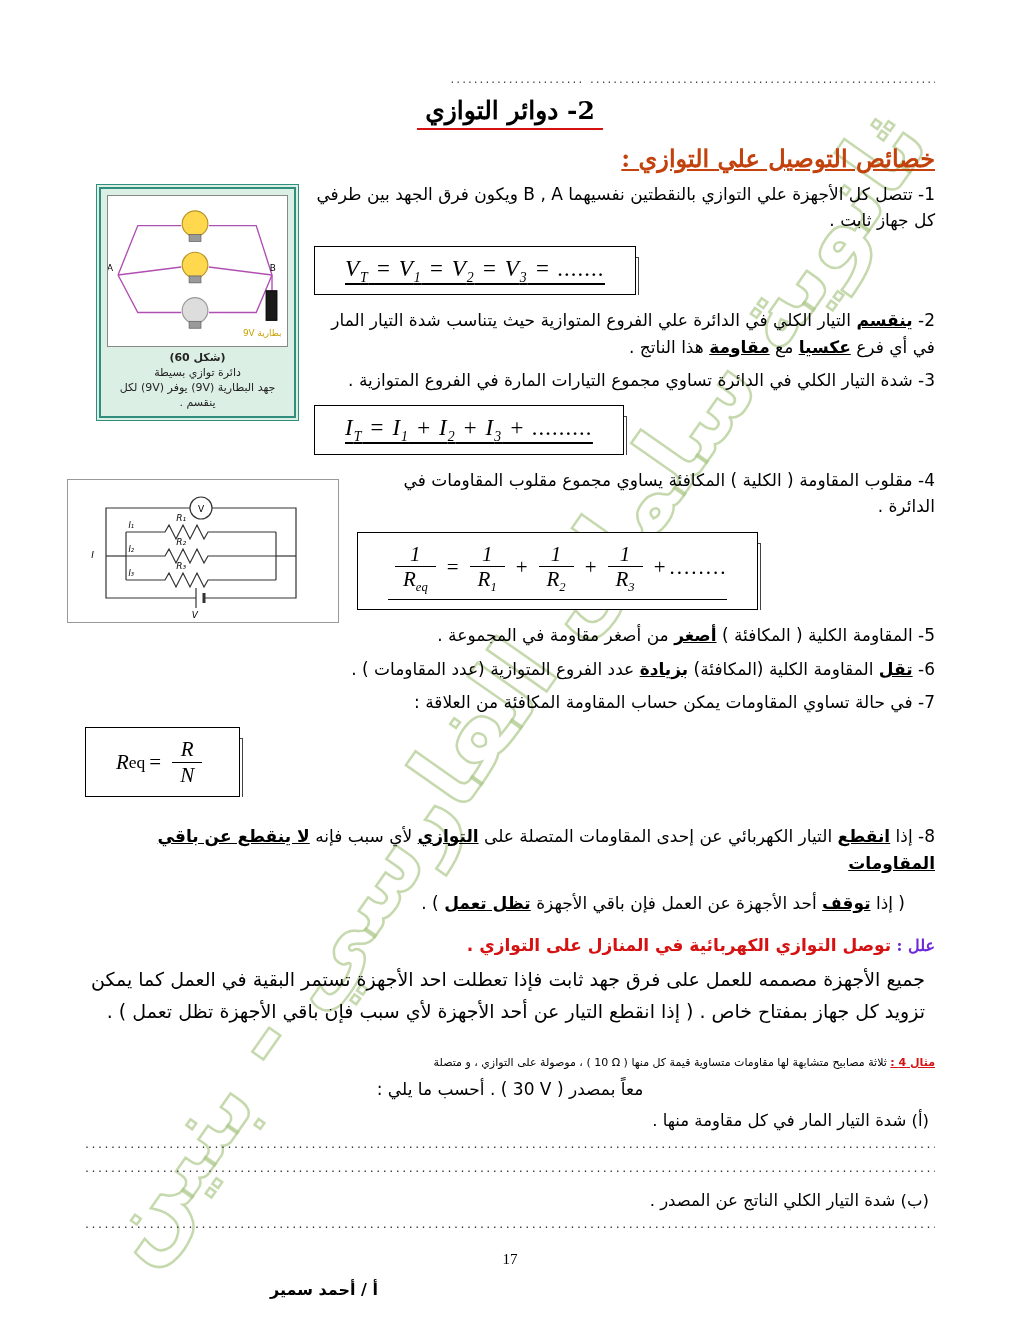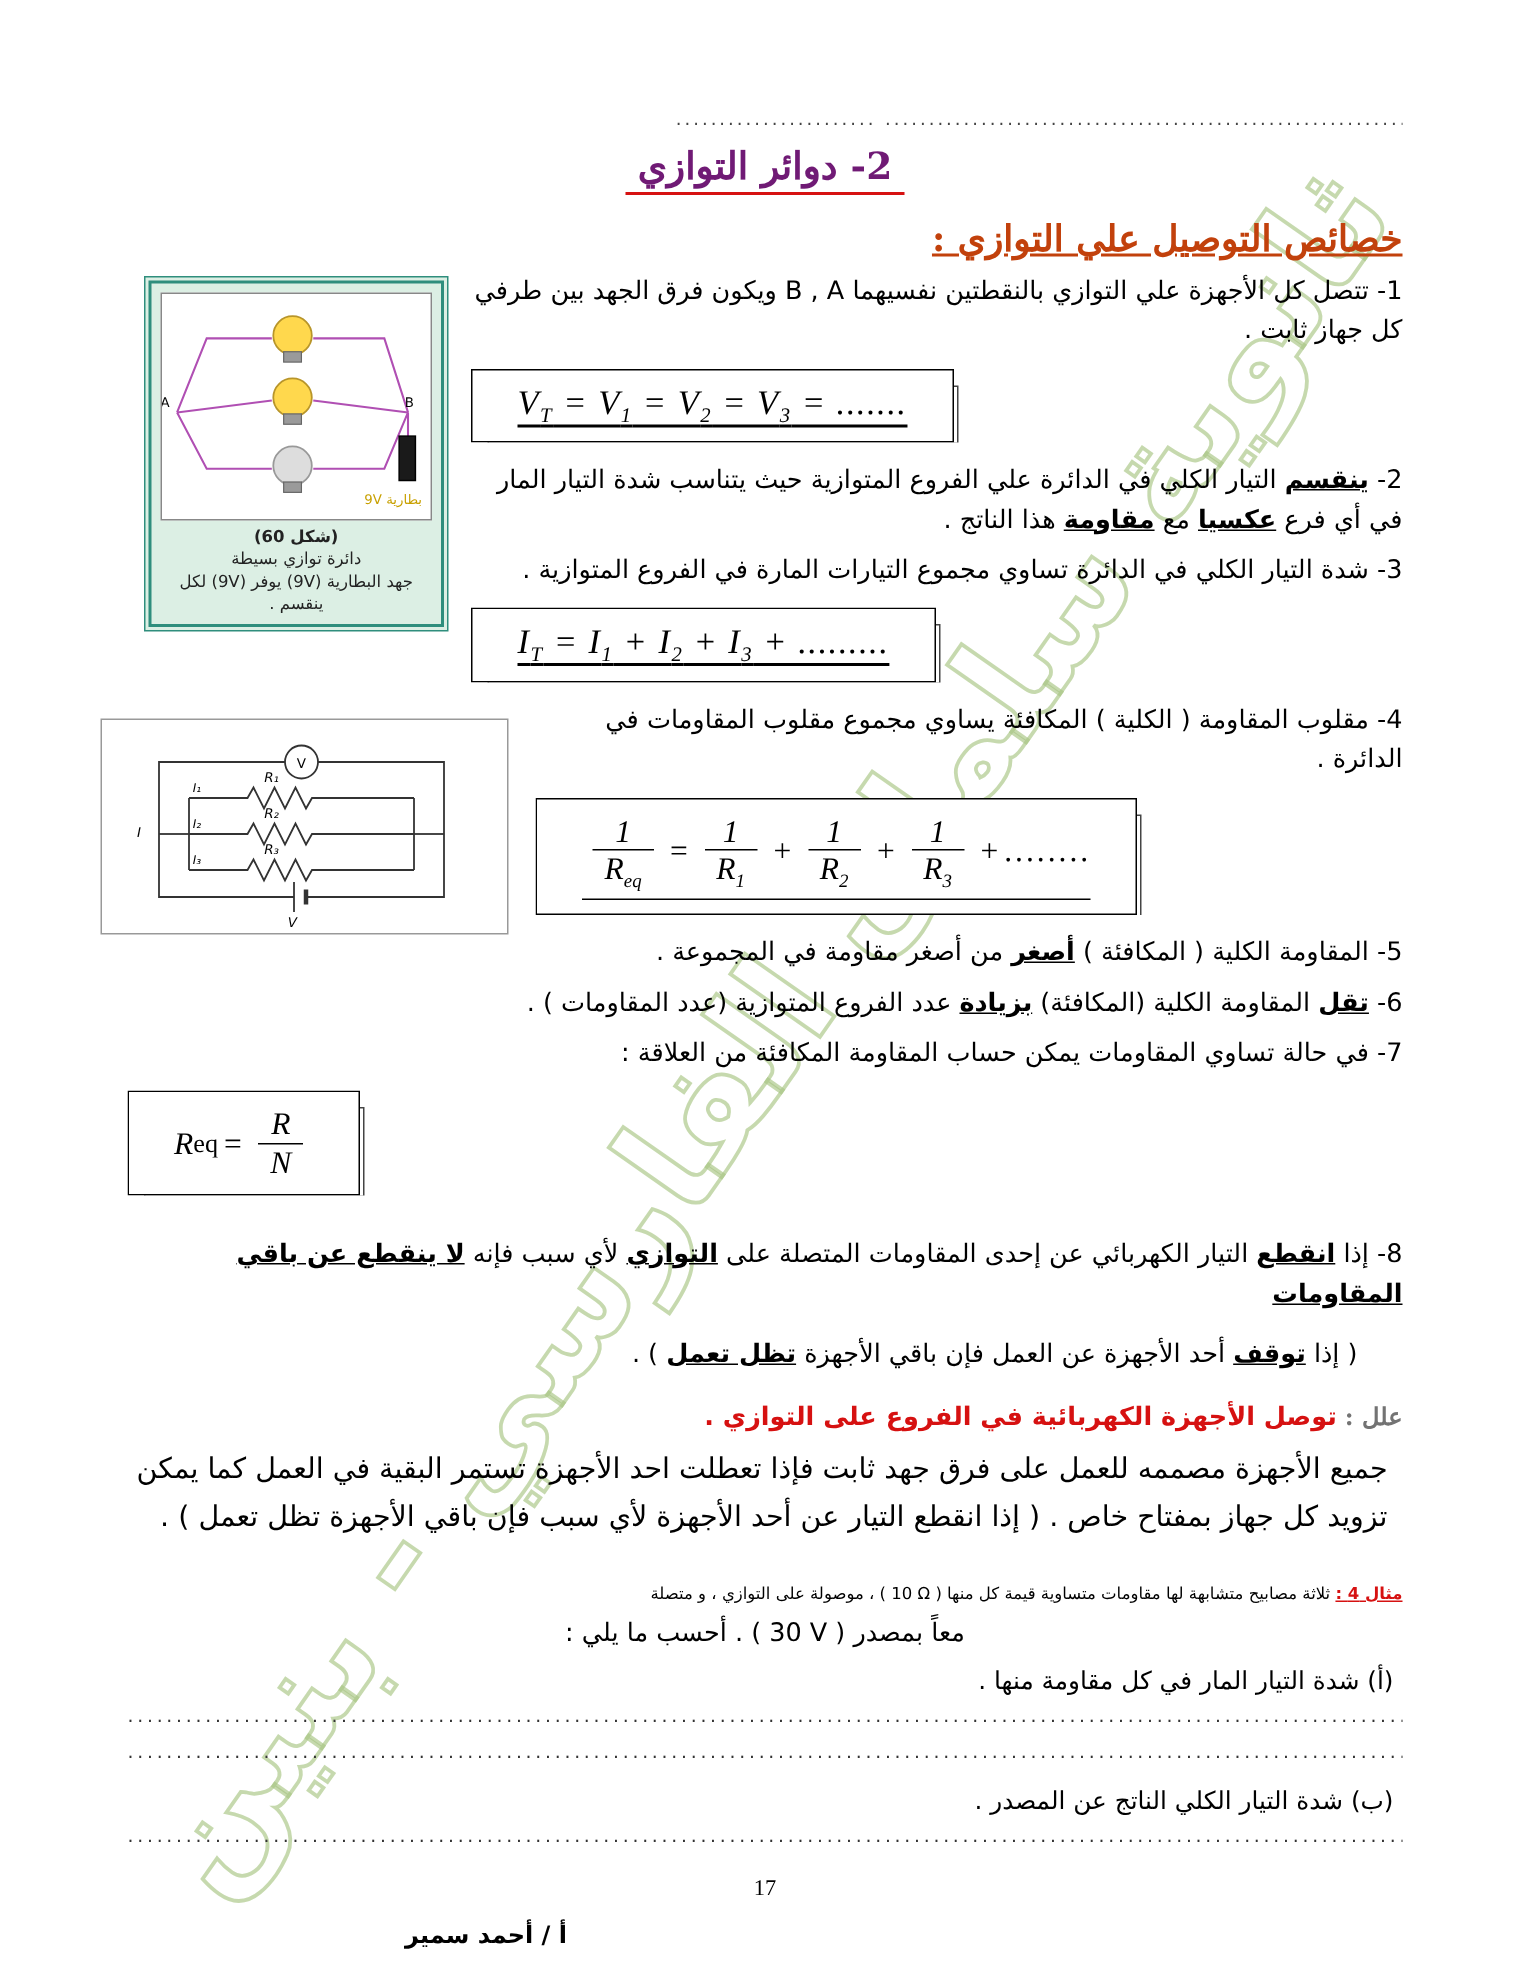--- a/index.html
+++ b/index.html
@@ -16,21 +16,21 @@
     color:transparent; -webkit-text-stroke:2.5px rgba(168,196,130,.65);
     z-index:0; pointer-events:none;
   }
   .content { position:relative; z-index:1; padding:72px 85px 0; direction:rtl; text-align:right; }
 
   .topdots { width:57%; margin:0 0 8px auto; margin-left:0; margin-right:auto;
     direction:ltr; overflow:hidden; white-space:nowrap; font-size:12px; letter-spacing:2px; color:#444;
     margin-left:auto; margin-right:0; }
 
   .title-row { text-align:center; margin:10px 0 6px; }
-  .title { display:inline-block; color:#701a75; font-family:"DejaVu Serif", serif;
+  .title { display:inline-block; color:#000000; font-family:"DejaVu Serif", serif;
     font-size:25px; font-weight:bold; border-bottom:2px solid #d61111; padding:0 8px 3px; }
 
   .heading { color:#c2410c; font-family:"DejaVu Serif", serif; font-size:24px; font-weight:bold;
     text-decoration:underline; margin:14px 0 8px; }
 
   .item { font-size:17px; line-height:1.55; margin:7px 0; }
   .num { white-space:nowrap; }
   .bu { font-weight:bold; text-decoration:underline; }
 
   .fwrap { overflow:hidden; text-align:left; margin:12px 0; }
@@ -57,21 +57,21 @@
   .cap.b { font-weight:bold; margin-top:4px; }
 
   .fig2 { float:left; clear:left; width:272px; margin:12px 18px 12px -18px;
     background:#fff; border:1px solid #999; }
   .fig2 svg { display:block; }
 
   .item8 { font-size:17px; line-height:1.6; margin-top:26px; }
   .item8-l2 { font-size:17px; margin:16px 30px 0 0; }
 
   .reason-q { margin-top:22px; font-size:17px; }
-  .reason-tag { color:#737373; font-family:"DejaVu Serif", serif; font-weight:bold; font-size:16px; }
+  .reason-tag { color:#6d28d9; font-family:"DejaVu Serif", serif; font-weight:bold; font-size:16px; }
   .reason-red { color:#d61111; font-weight:bold; }
   .reason-ans { font-size:19px; line-height:1.7; margin:8px 10px 0 0; }
 
   .ex-line { margin-top:28px; font-size:11px; }
   .ex-tag { color:#d61111; font-weight:bold; text-decoration:underline; }
   .ex-line2 { text-align:center; font-size:17px; margin-top:10px; }
   .ex-part { font-size:16.5px; margin:12px 6px 6px 0; }
   .dotline { overflow:hidden; white-space:nowrap; direction:ltr; font-size:12.5px;
     letter-spacing:2.5px; color:#333; height:19px; margin:5px 0; }
 
@@ -275,21 +275,21 @@
     <p class="item8-l2">
       <span>( إذا</span>
       <span class="bu">توقف</span>
       <span>أحد الأجهزة عن العمل فإن باقي الأجهزة</span>
       <span class="bu">تظل تعمل</span>
       <span>) .</span>
     </p>
 
     <p class="reason-q">
       <span class="reason-tag">علل :</span>
-      <span class="reason-red">توصل الأجهزة الكهربائية في الفروع على التوازي .</span>
+      <span class="reason-red">توصل التوازي الكهربائية في المنازل على التوازي .</span>
     </p>
     <p class="reason-ans">جميع الأجهزة مصممه للعمل على فرق جهد ثابت فإذا تعطلت احد الأجهزة تستمر البقية في العمل كما يمكن تزويد كل جهاز بمفتاح خاص . ( إذا انقطع التيار عن أحد الأجهزة لأي سبب فإن باقي الأجهزة تظل تعمل ) .</p>
 
     <p class="ex-line">
       <span class="ex-tag">مثال 4 :</span>
       <span>ثلاثة مصابيح متشابهة لها مقاومات متساوية قيمة كل منها</span>
       <span class="ltr">( 10 Ω )</span>
       <span>، موصولة على التوازي ، و متصلة</span>
     </p>
     <p class="ex-line2">

